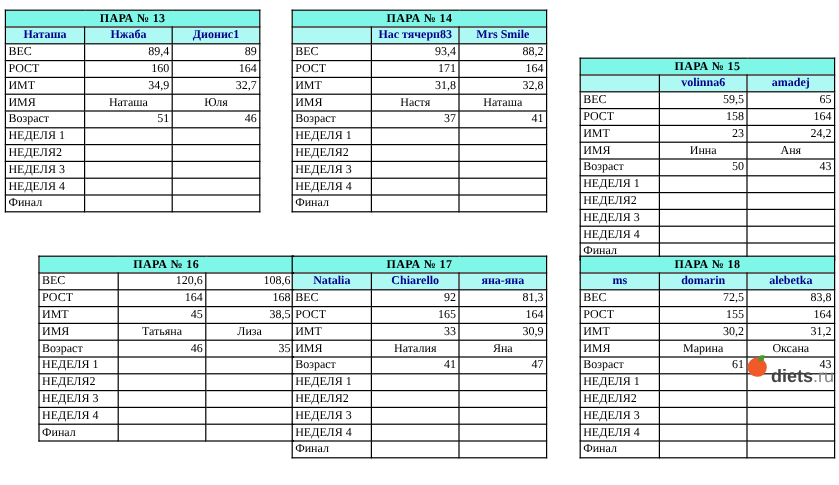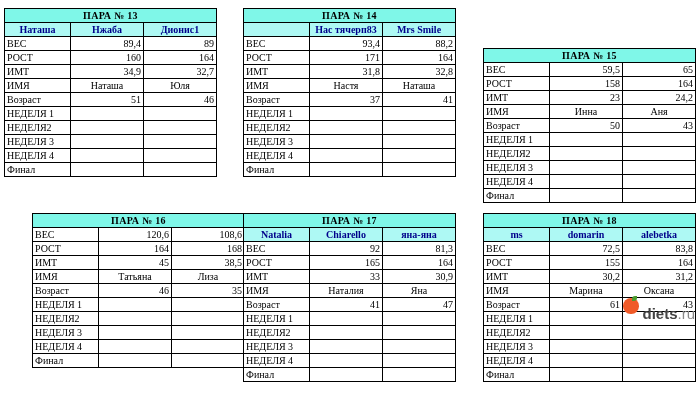--- a/index.html
+++ b/index.html
@@ -263,20 +263,25 @@
       <colgroup>
           <col class="c1">
           <col class="c2">
           <col class="c3">
         </colgroup>
       <tbody>
         <tr>
           <td class="title-cell" colspan="3">ПАРА № 15</td>
         </tr>
         <tr>
+          <td class="names-cell"></td>
+          <td class="names-cell">volinna6</td>
+          <td class="names-cell">amadej</td>
+        </tr>
+        <tr>
           <td class="label-cell">ВЕС</td>
           <td class="num-cell">59,5</td>
           <td class="num-cell">65</td>
         </tr>
         <tr>
           <td class="label-cell">РОСТ</td>
           <td class="num-cell">158</td>
           <td class="num-cell">164</td>
         </tr>
         <tr>

